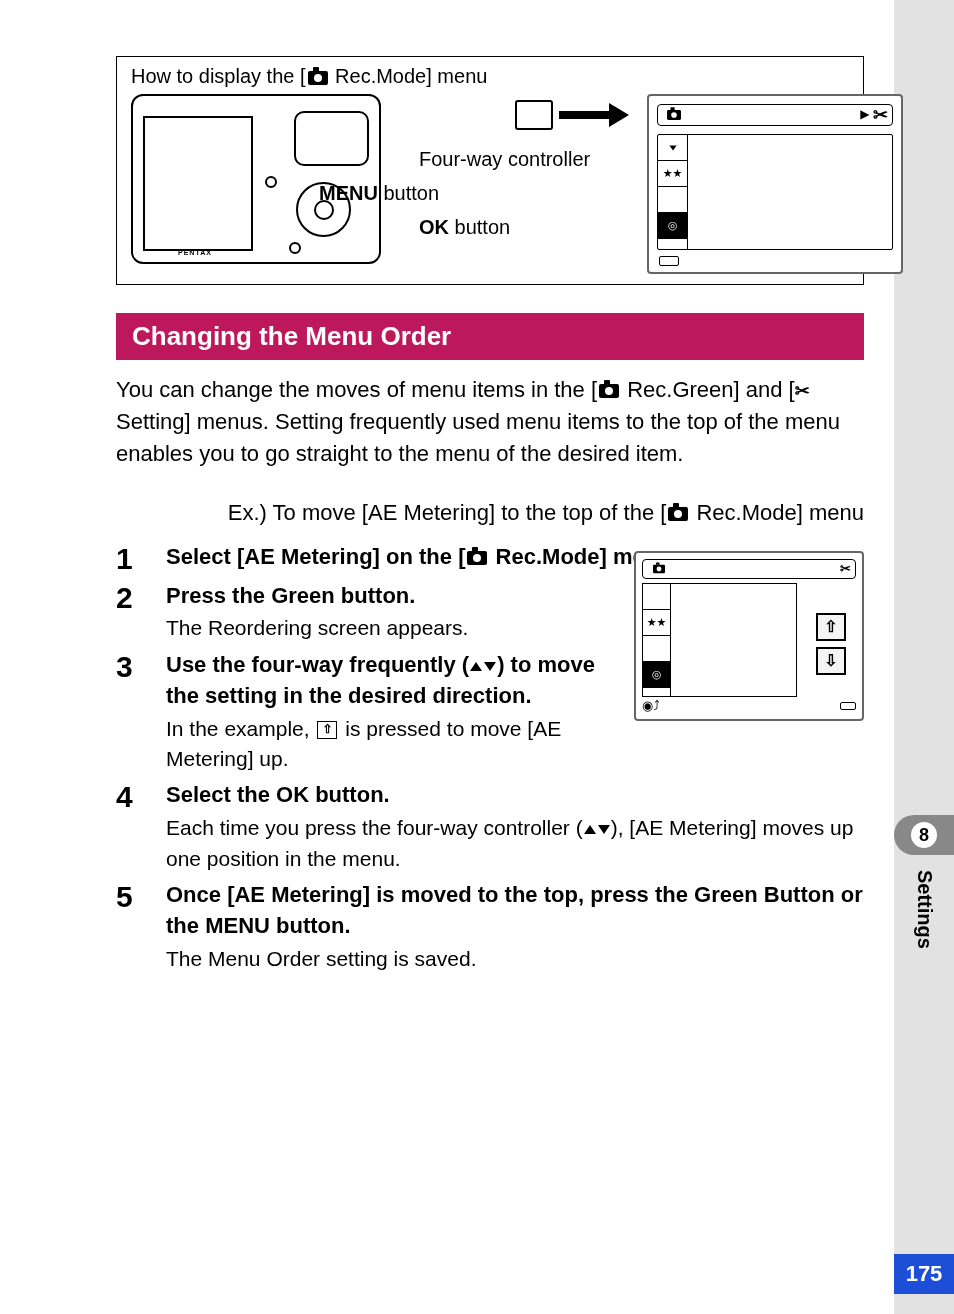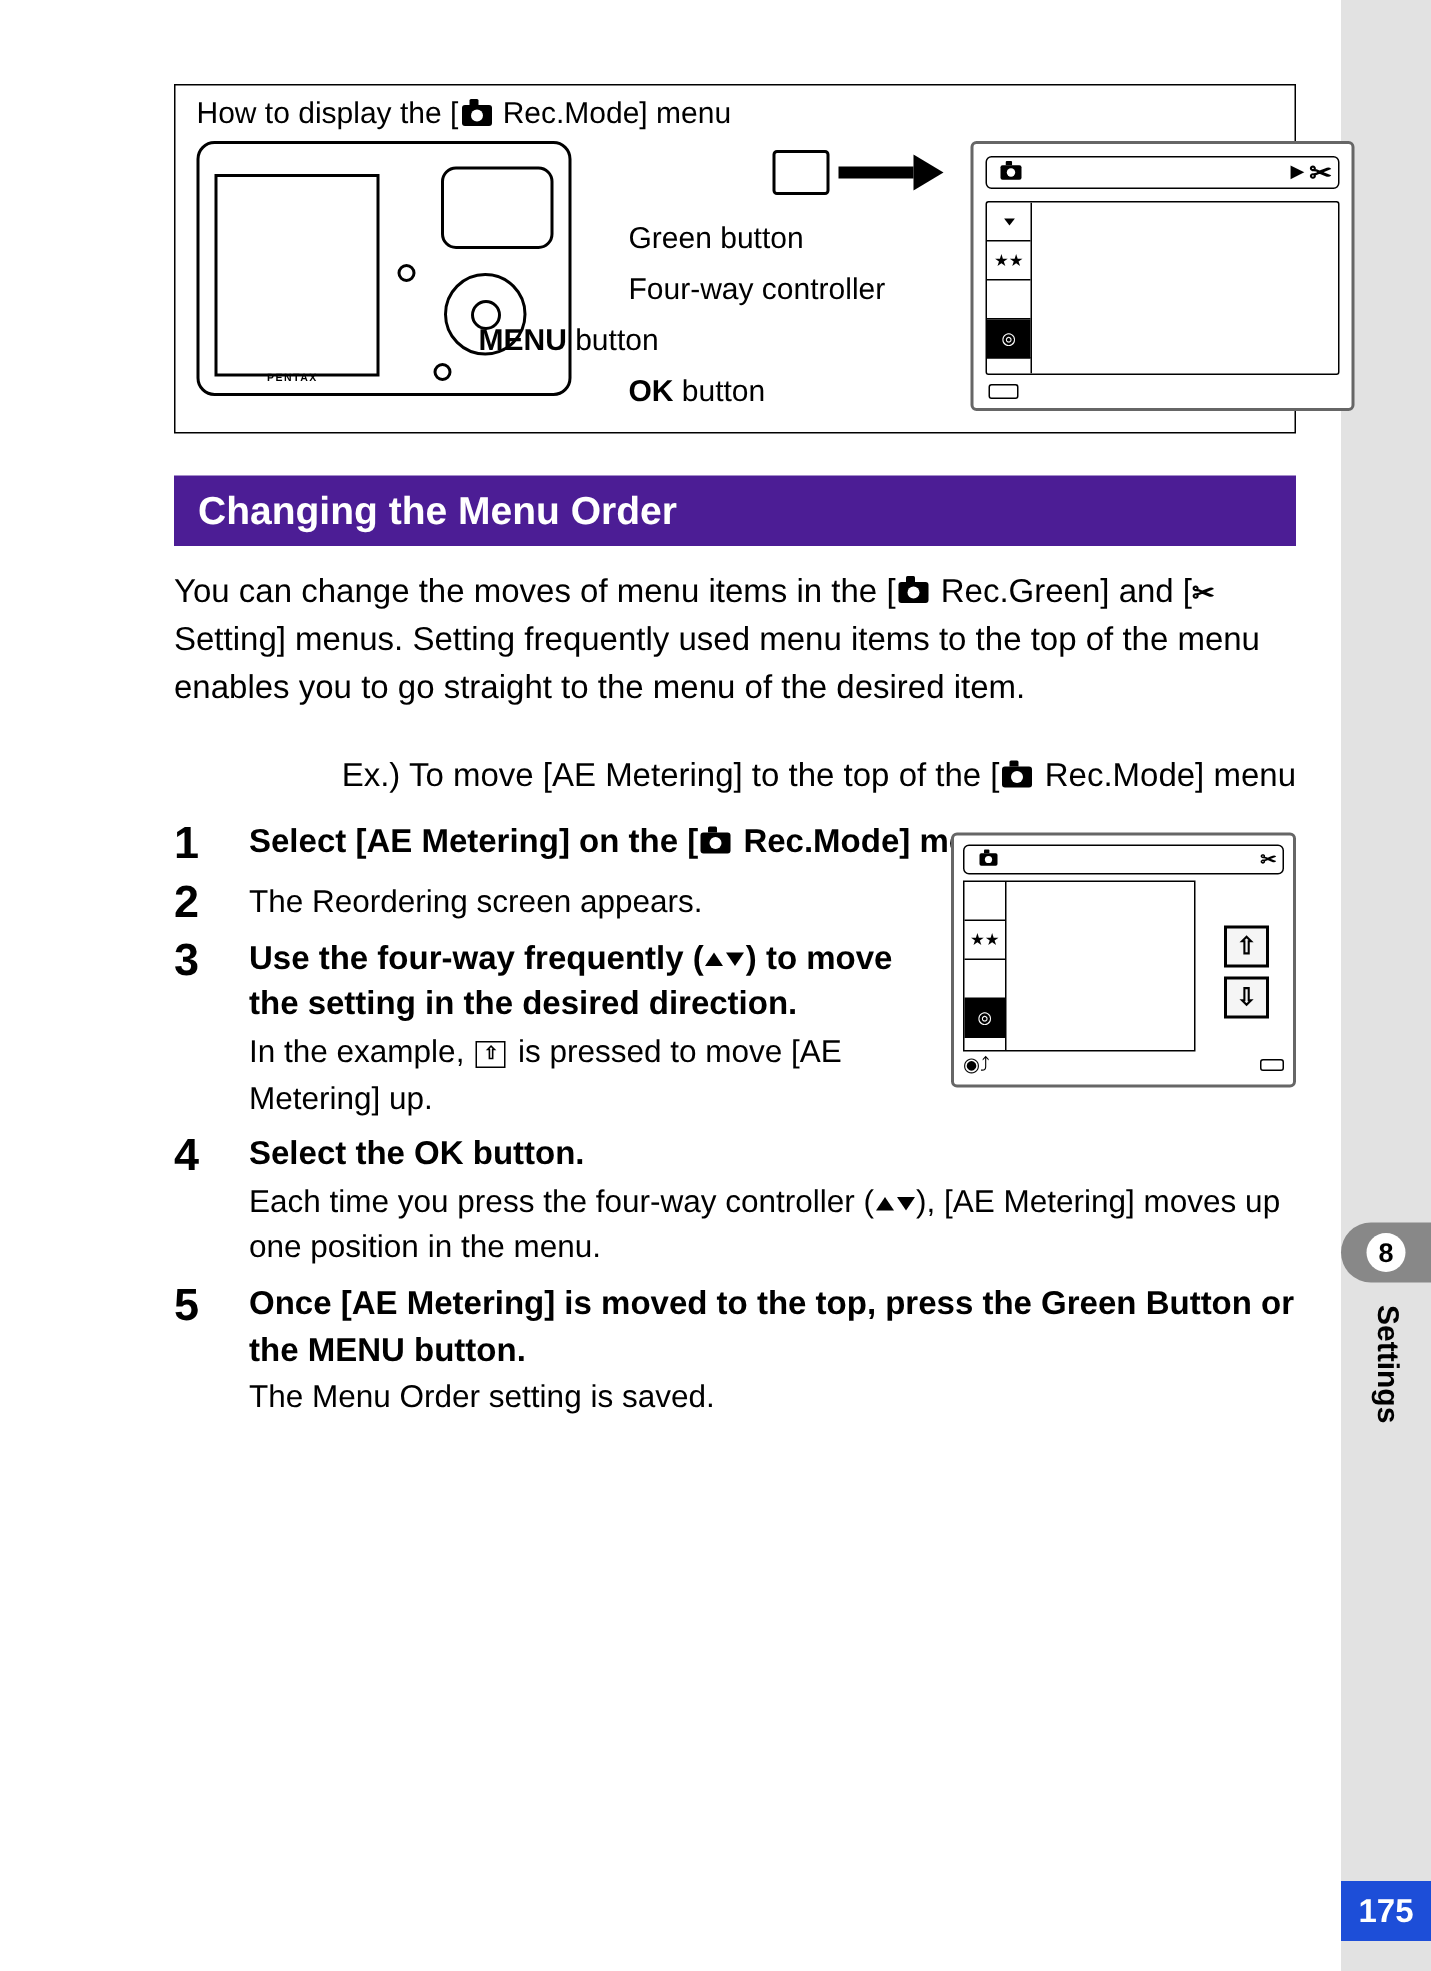--- a/index.html
+++ b/index.html
@@ -273,21 +273,21 @@
     border-radius: 2px;
   }
   .down-tri {
     display: inline-block;
     width: 0; height: 0;
     border-left: 6px solid transparent;
     border-right: 6px solid transparent;
     border-top: 8px solid #000;
   }
   .section-heading {
-    background: #4c1d95;
+    background: #be185d;
     color: #fff;
     font-family: Arial, sans-serif;
     font-weight: bold;
     font-size: 26px;
     padding: 8px 16px;
     margin-top: 28px;
   }
   .body-text {
     font-size: 22px;
     line-height: 1.45;
@@ -515,21 +515,20 @@
             <div class="brand">PENTAX</div>
           </div>
         </div>
 
         <div class="labels-col">
           <div class="arrow-row">
             <div style="width:90px"></div>
             <div class="small-screen-icon"></div>
             <div class="big-arrow"></div>
           </div>
-          <div class="label-line">Green button</div>
           <div class="label-line">Four-way controller</div>
           <div class="label-line menu-lbl"><span class="menu-word">MENU</span><span> button</span></div>
           <div class="label-line"><span class="ok-word">OK</span><span> button</span></div>
         </div>
 
         <div class="menu-screen-big">
           <div class="tabbar">
             <div class="tab-left">
               <span class="camera-icon" style="transform:scale(0.7)"></span>
             </div>
@@ -570,20 +569,21 @@
             <span>Select [AE Metering] on the [</span><span class="camera-icon"></span><span> Rec.Mode] menu.</span>
           </div>
         </div>
       </div>
 
       <div class="step-row-float">
         <div class="left">
           <div class="step">
             <div class="step-num">2</div>
             <div class="step-body">
+              <div class="step-head">Press the Green button.</div>
               <div class="step-sub">The Reordering screen appears.</div>
             </div>
           </div>
           <div class="step">
             <div class="step-num">3</div>
             <div class="step-body">
               <div class="step-head">
                 <span>Use the four-way frequently (</span><span class="up-tri"></span><span class="down-tri-sm"></span><span>) to move the setting in the desired direction.</span>
               </div>
               <div class="step-sub">

